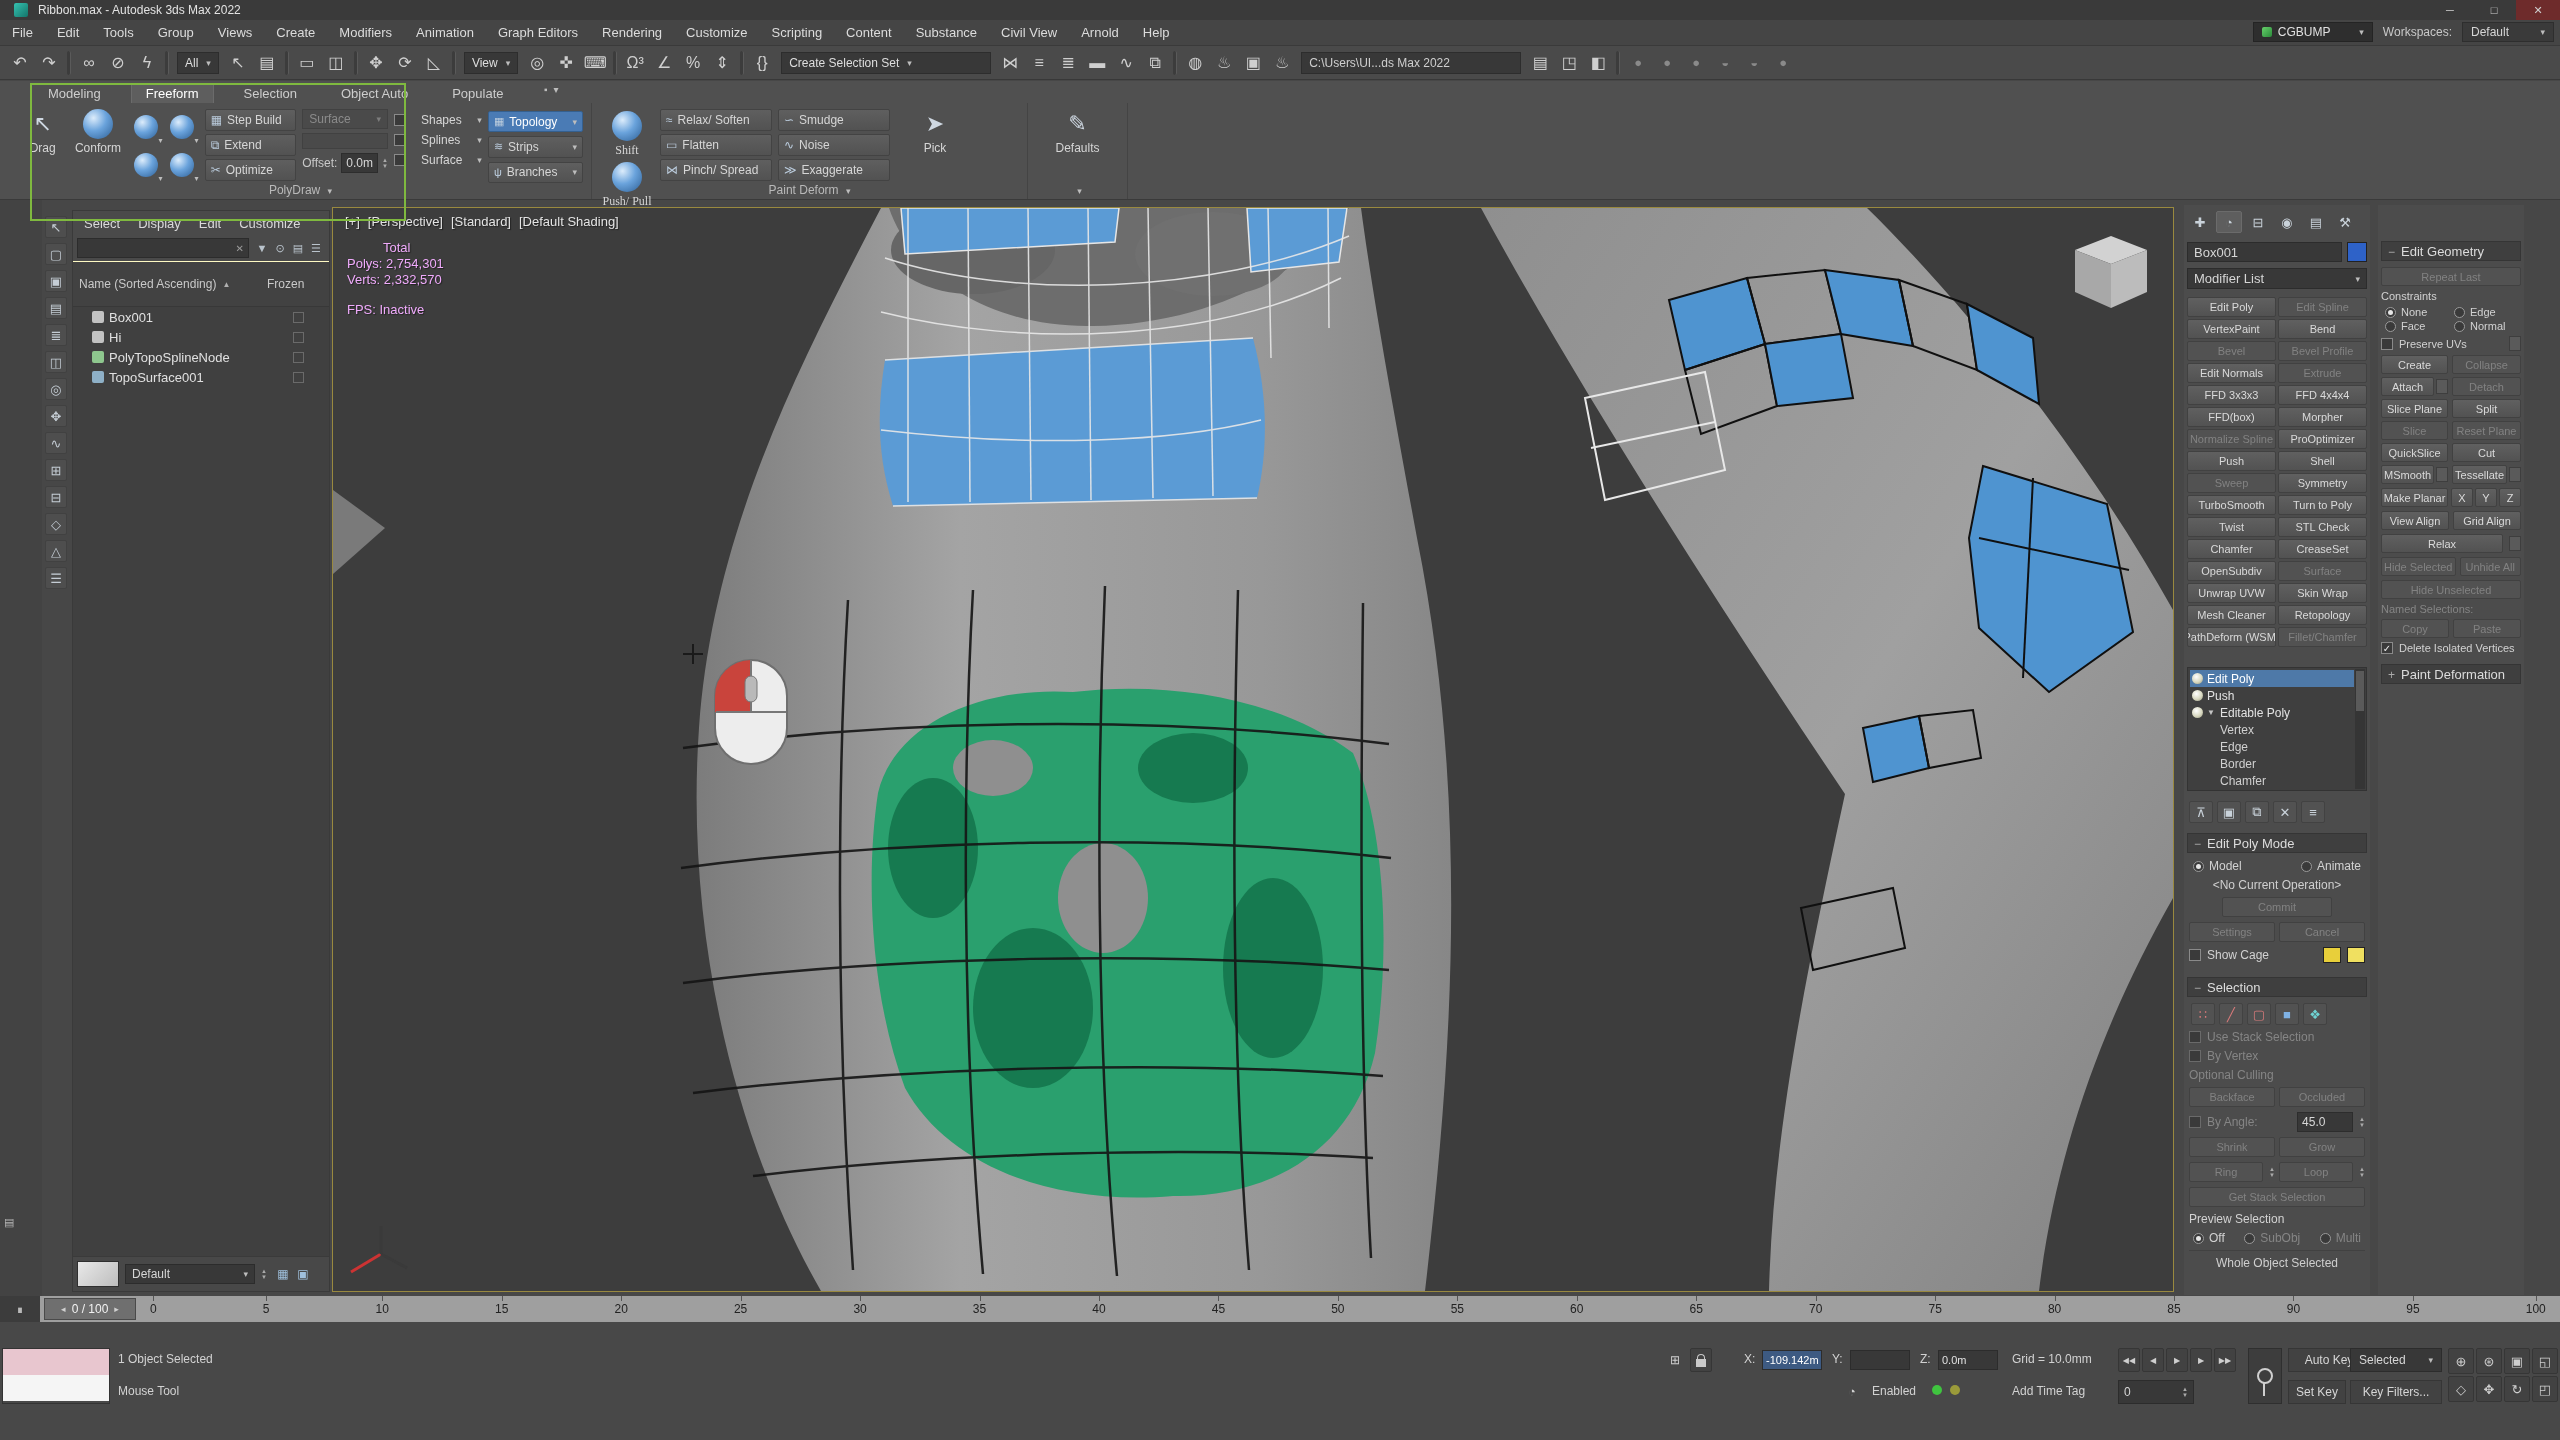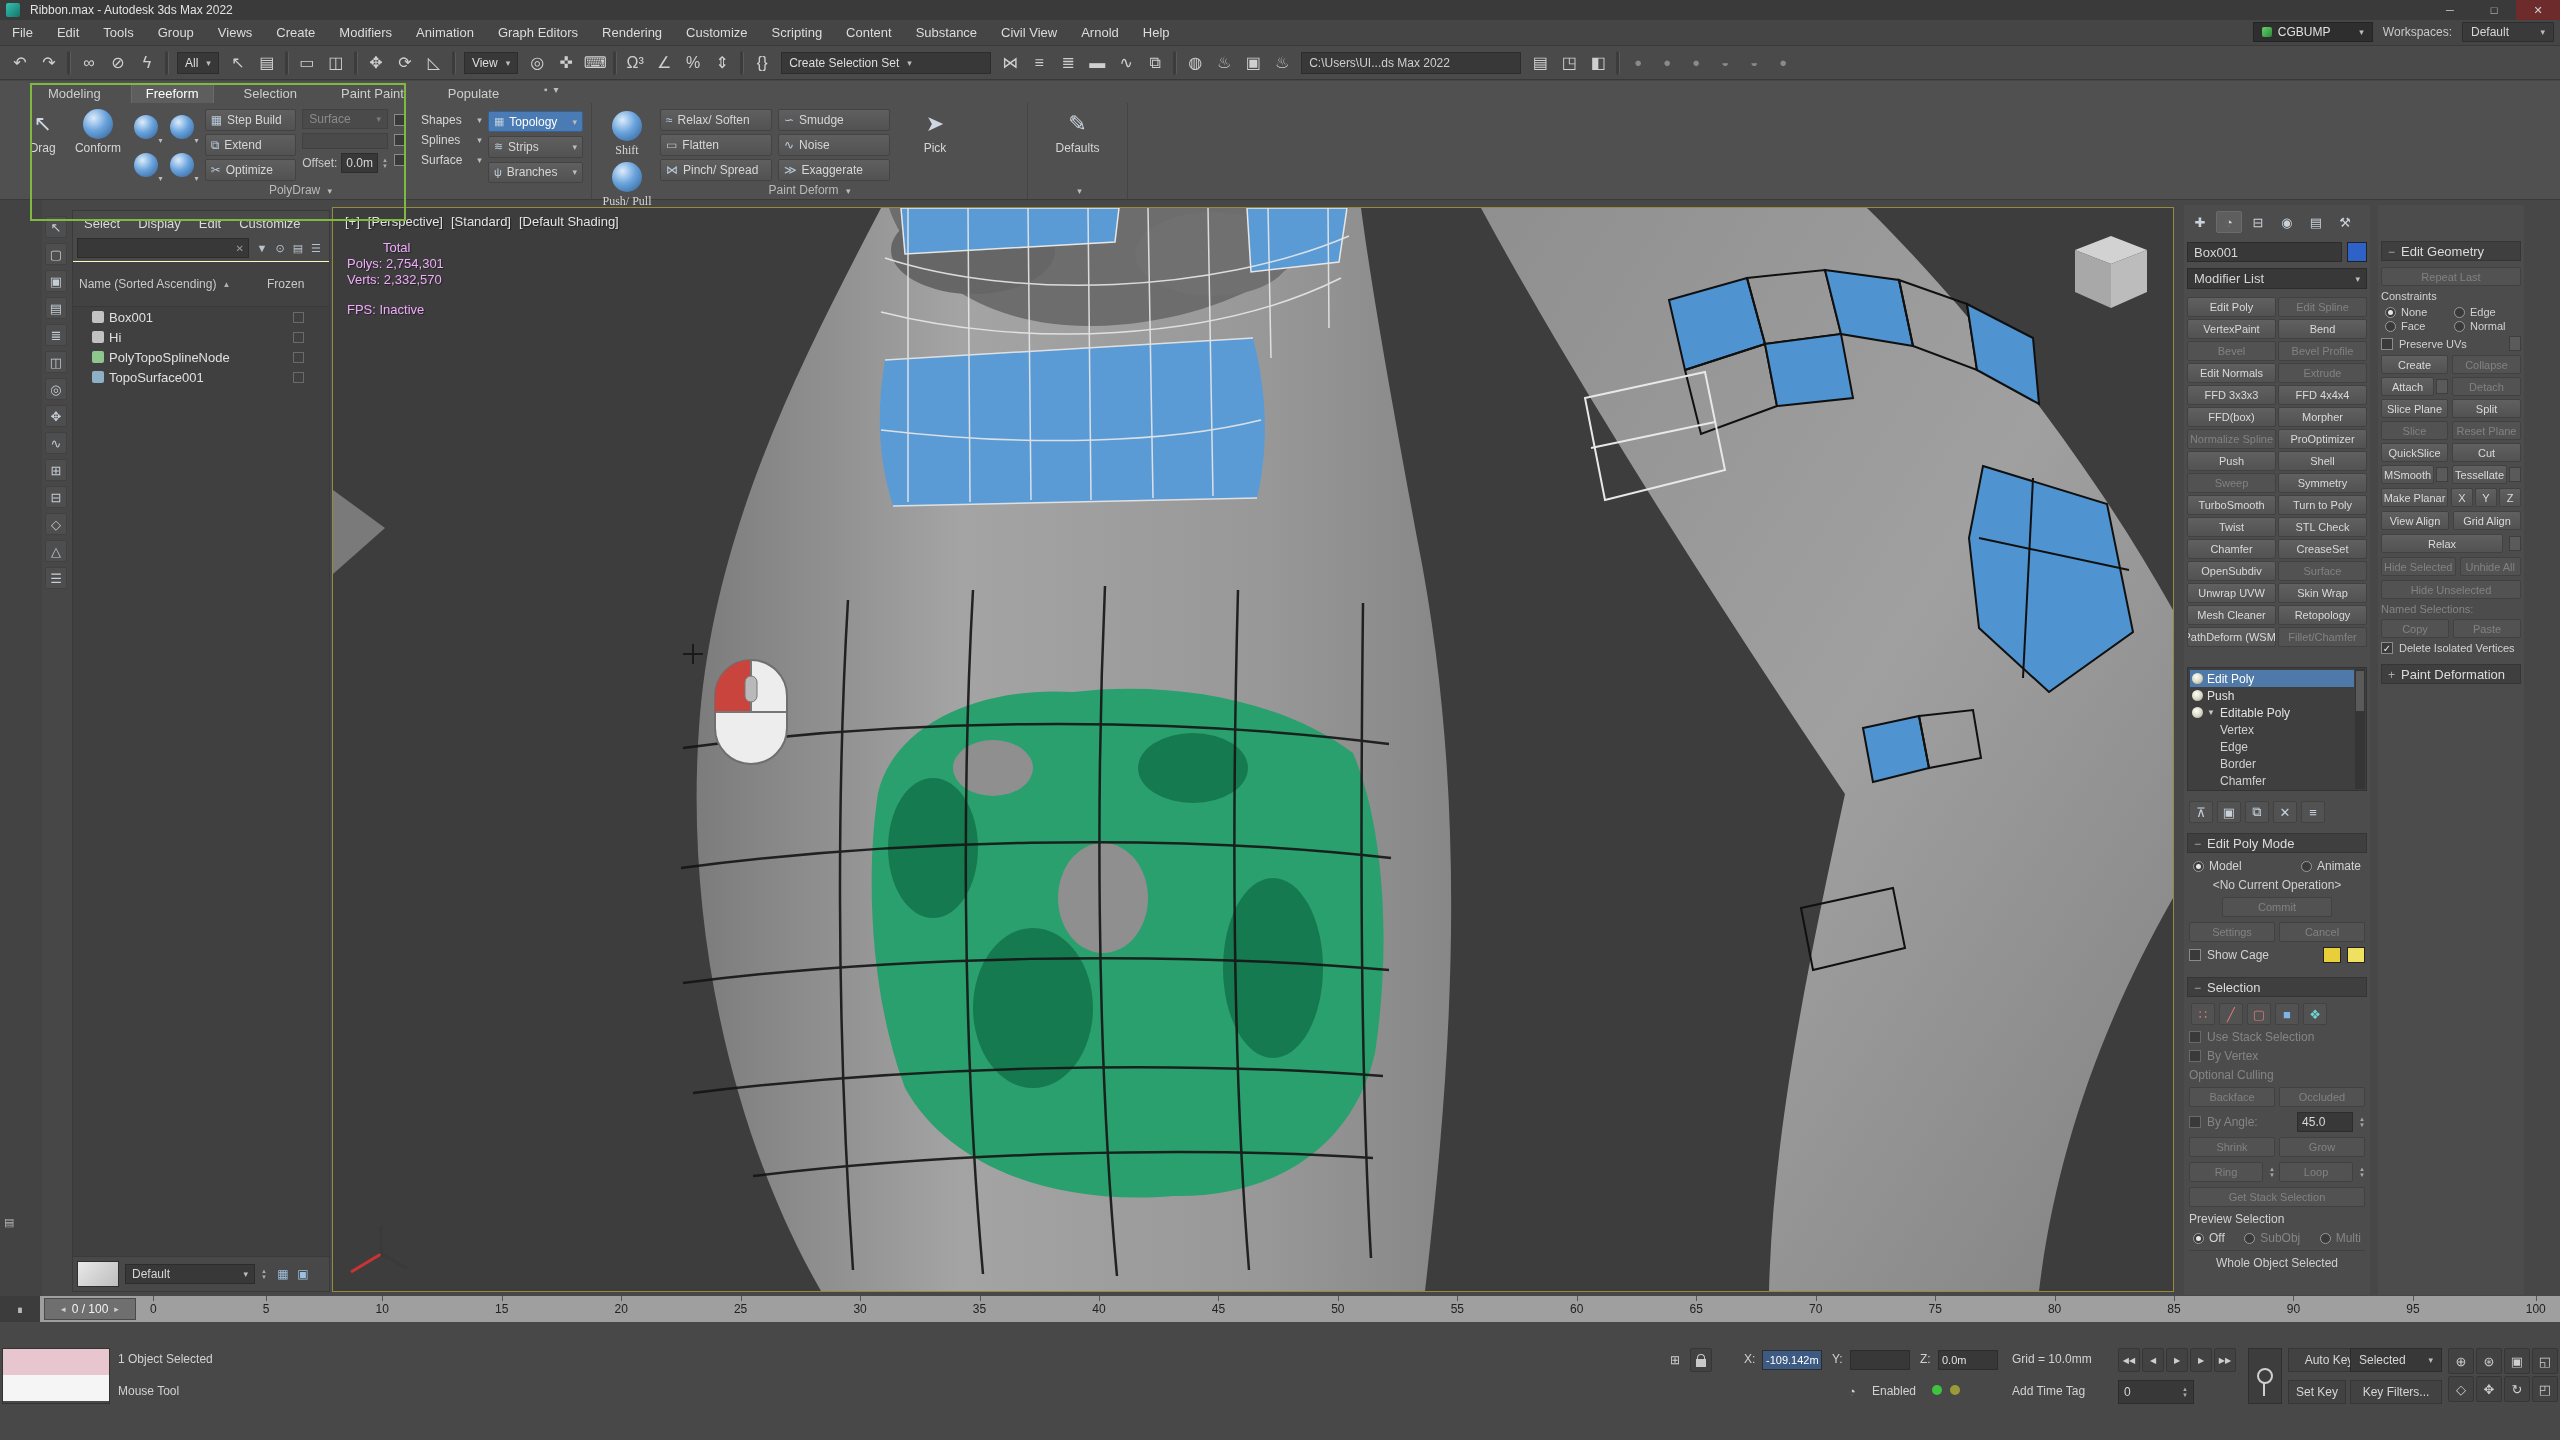--- a/index.html
+++ b/index.html
@@ -3,21 +3,21 @@
 <meta charset="utf-8">
 <style>
   html,body{margin:0;padding:0;background:#222;}
   #root{position:relative;width:2560px;height:1440px;background:#474747;
         font-family:"Liberation Sans",sans-serif;font-size:13px;color:#d6d6d6;
         overflow:hidden;user-select:none;}
   .dd{font-size:9px;color:#bdbdbd;margin-left:4px;}
 
   
   .titlebar{position:absolute;left:0;top:0;width:100%;height:20px;background:#3a3a3a;
-            display:flex;align-items:center;padding-left:4px;box-sizing:border-box;}
+            display:flex;align-items:center;padding-left:12px;box-sizing:border-box;}
   .applogo{width:14px;height:14px;border-radius:2px;background:linear-gradient(135deg,#35c2b1,#14756a);margin:0 10px 0 2px;}
   .title{font-size:12px;color:#e2e2e2;}
   .winbtns{position:absolute;right:0;top:0;display:flex;height:20px;}
   .winbtn{width:44px;height:20px;display:flex;align-items:center;justify-content:center;
           color:#cfcfcf;font-size:11px;}
   .winbtn.close{background:#6e2b2b;}
 
   
   .menubar{position:absolute;left:0;top:20px;width:100%;height:26px;background:#454545;
            border-bottom:1px solid #3a3a3a;display:flex;align-items:center;box-sizing:border-box;}
@@ -386,21 +386,21 @@
         <div class="tbtn dim">●</div>
       </div>
   </div>
 
   <div class="ribbon">
     <div class="rtabs">
 
     <div class="rtab">Modeling</div>
         <div class="rtab active">Freeform</div>
         <div class="rtab">Selection</div>
-        <div class="rtab">Paint Paint</div>
+        <div class="rtab">Object Auto</div>
         <div class="rtab">Populate</div>
       </div>
     <div class="rtab-extra" style="position:absolute;left:530px;top:3px;">
 
     <span class="rxi">▪</span>
         <span class="rxi">▾</span>
       </div>
     <div class="rbody">
       <div class="green-outline"></div>
 

